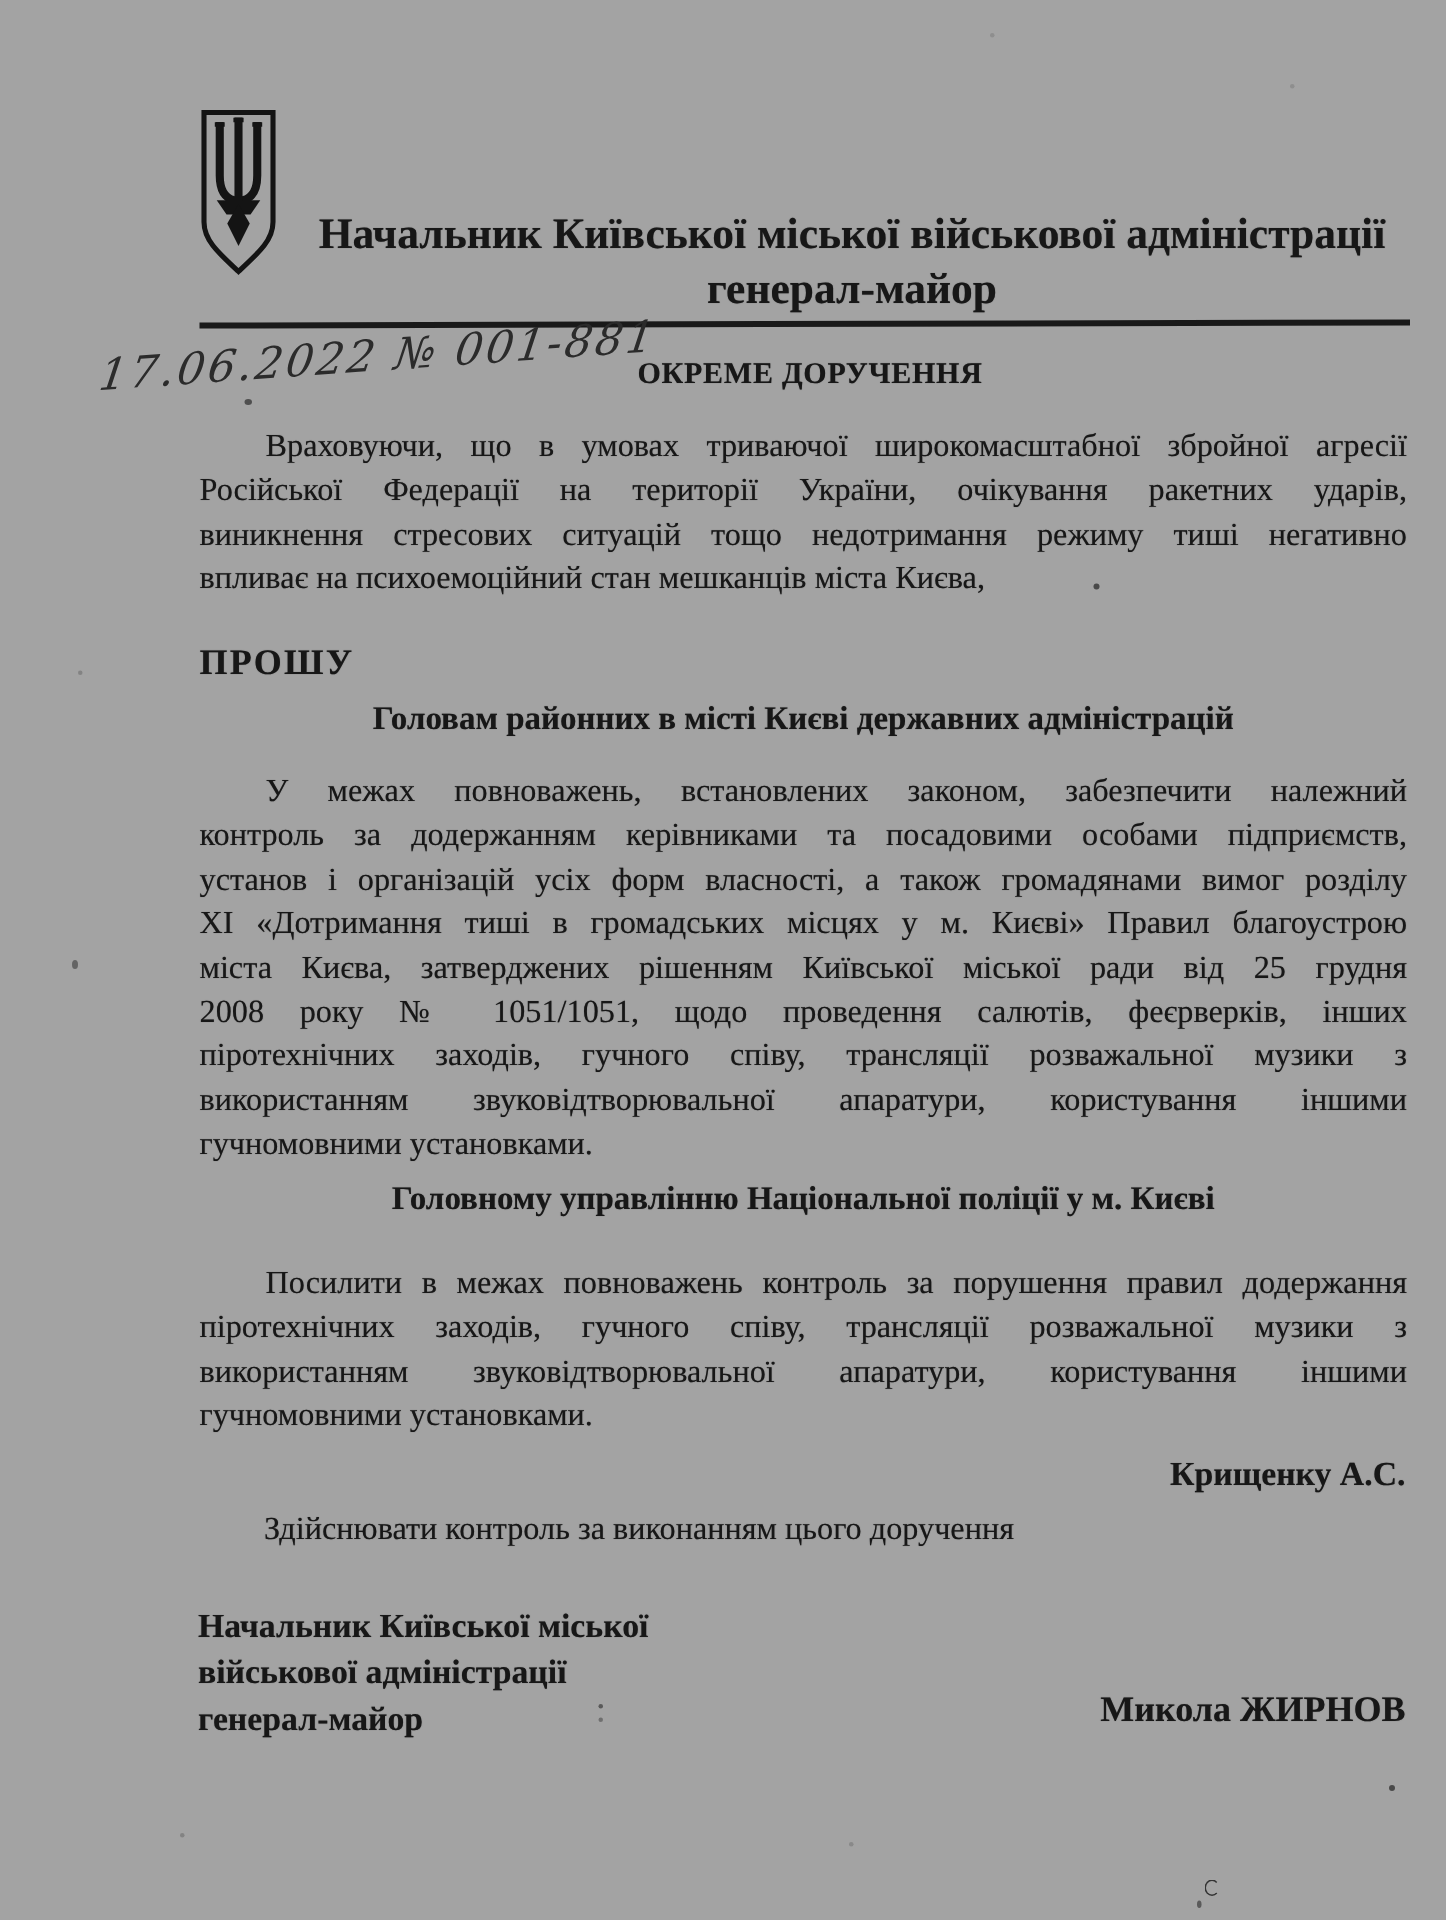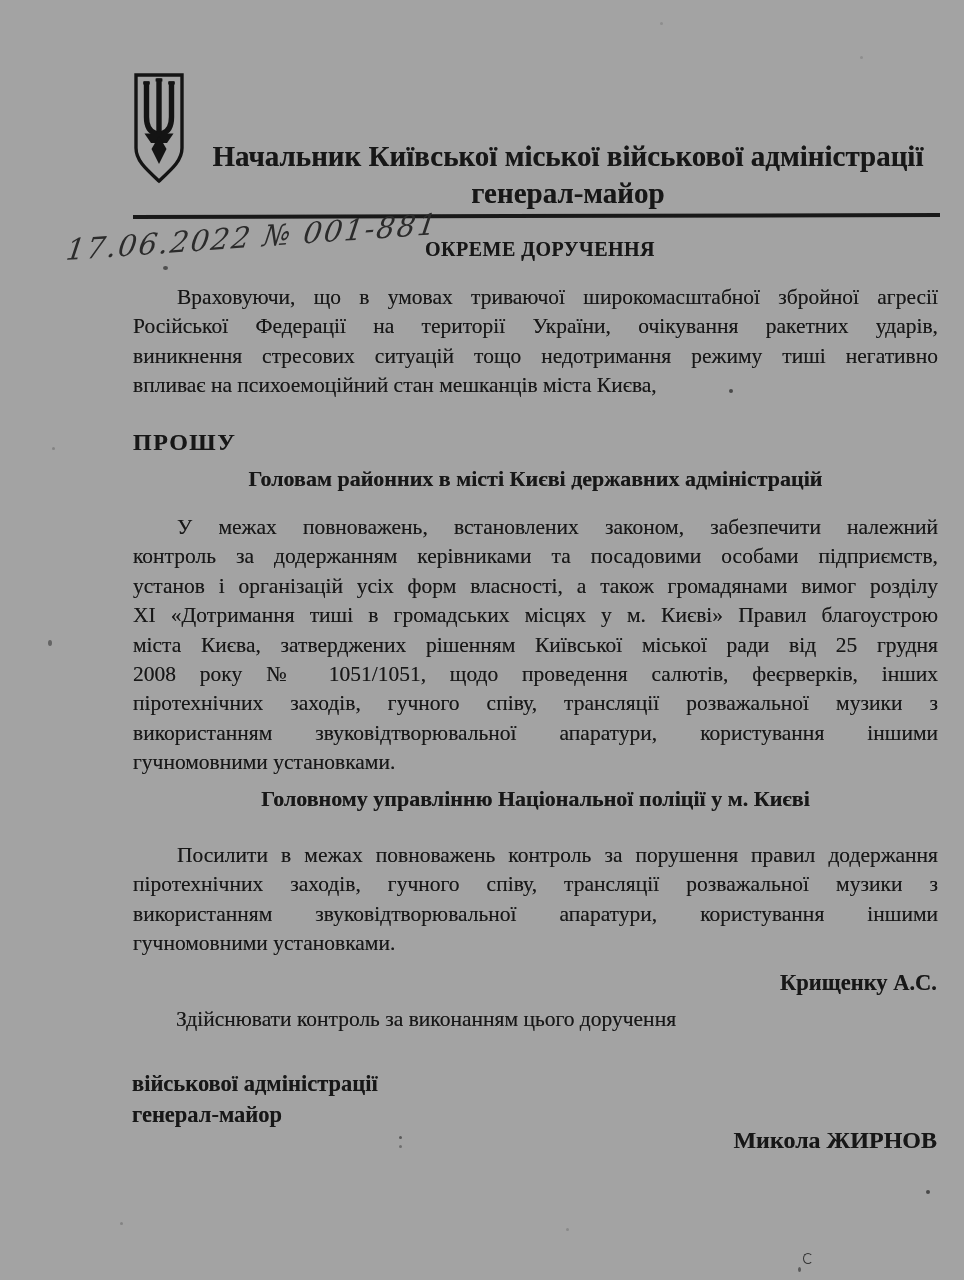--- a/index.html
+++ b/index.html
@@ -114,20 +114,21 @@
     <div class="jline">піротехнічних заходів, гучного співу, трансляції розважальної музики з</div>
     <div class="jline">використанням звуковідтворювальної апаратури, користування іншими</div>
     <div class="jline last">гучномовними установками.</div>
   </div>
 
   <div class="addressee">Крищенку А.С.</div>
 
   <div class="control">Здійснювати контроль за виконанням цього доручення</div>
 
   <div class="sig">
+    <div>Начальник Київської міської</div>
     <div>військової адміністрації</div>
     <div>генерал-майор</div>
   </div>
 
   <div class="signame">Микола ЖИРНОВ</div>
 
   <div class="speck" style="left:163px; top:266px; width:5px; height:4px; opacity:.8;"></div>
   <div class="speck" style="left:729px; top:389px; width:4px; height:4px; opacity:.85;"></div>
   <div class="speck" style="left:48px; top:640px; width:4px; height:6px; opacity:.6;"></div>
   <div class="speck" style="left:399px; top:1136px; width:3px; height:3px; opacity:.7; box-shadow:0 9px 0 rgba(58,58,58,.7);"></div>

